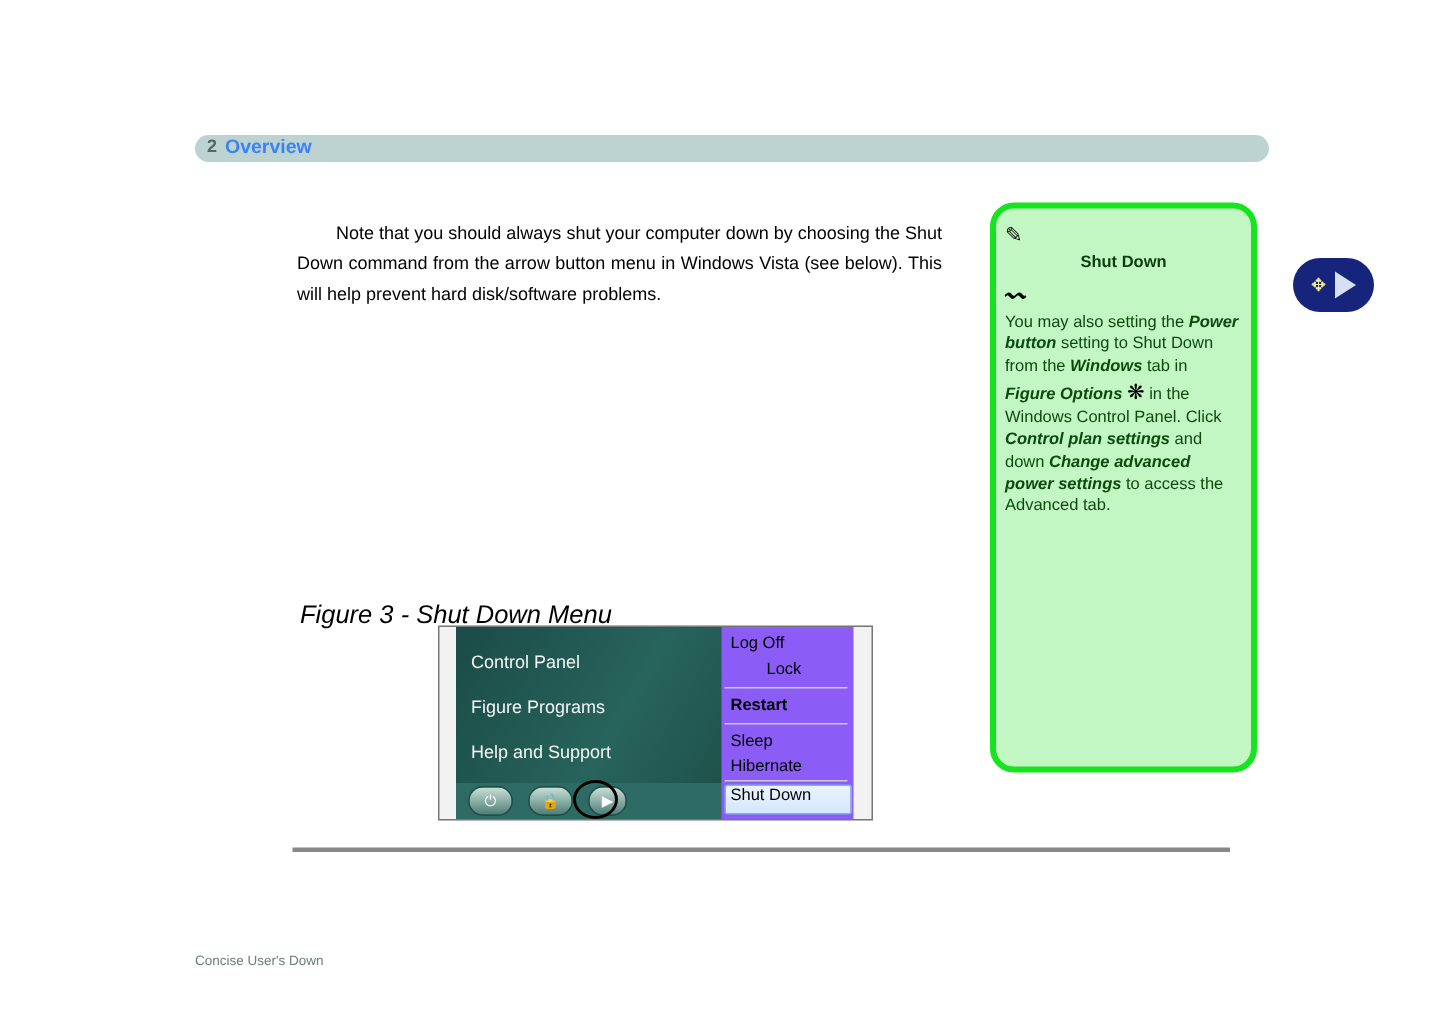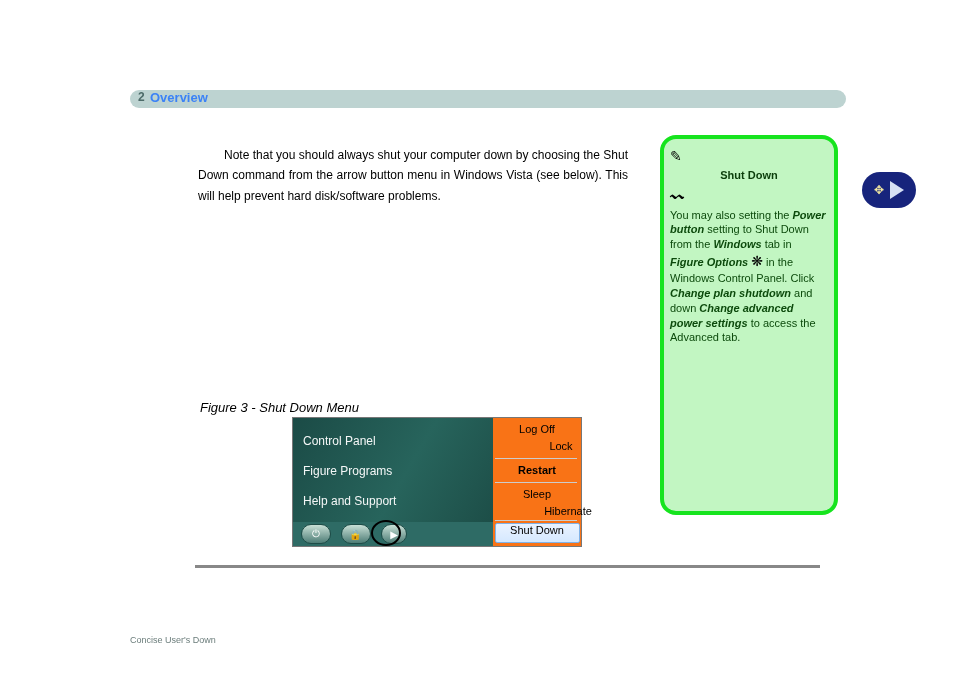--- a/index.html
+++ b/index.html
@@ -4,38 +4,38 @@
 <style>
   html,body{margin:0;padding:0;background:#fff;font-family:"Segoe UI",Arial,sans-serif;color:#000;}
   .page{position:relative;width:954px;height:673px;margin:0 auto;}
   .header-bar{position:absolute;left:130px;top:90px;width:716px;height:18px;background:#bdd3d1;border-radius:10px;}
   .header-title{position:absolute;left:150px;top:90px;font-size:13px;font-weight:bold;color:#3b82f6;}
   .page-num-left{position:absolute;left:138px;top:90px;font-size:12px;font-weight:bold;color:#4d6b69;}
   .content{position:absolute;left:198px;top:145px;width:430px;font-size:12px;line-height:1.7;}
   .content p{margin:0 0 14px 0;text-align:justify;}
   .indent{text-indent:26px;}
   .bold{font-weight:bold;}
-  .figcap{position:absolute;left:200px;top:400px;font-size:13px;font-style:italic;}
+  .figcap{position:absolute;left:200px;top:400px;font-size:17px;font-style:italic;}
   .figure{position:absolute;left:292px;top:417px;width:288px;height:128px;border:1px solid #777;background:#f2f2f2;}
-  .fig-left{position:absolute;left:0;top:0;width:216px;height:100%;background:linear-gradient(120deg,#1b4b46 0%,#27645c 50%,#1a4842 100%);}
-  .fig-right{position:absolute;right:0;top:0;width:88px;height:100%;background:#f97316;text-align:center;}
+  .fig-left{position:absolute;left:11px;top:0;width:216px;height:100%;background:linear-gradient(120deg,#1b4b46 0%,#27645c 50%,#1a4842 100%);}
+  .fig-right{position:absolute;right:12px;top:0;width:88px;height:100%;background:#8b5cf6;}
   .fig-row{position:absolute;left:10px;width:160px;color:#f4f7f7;font-size:12px;}
   .fr1{top:16px;}
   .fr2{top:46px;}
   .fr3{top:76px;}
   .fig-bottom{position:absolute;left:0;bottom:0;width:200px;height:24px;background:#2e6b65;display:flex;align-items:center;padding-left:8px;gap:10px;}
   .btn-round{width:28px;height:18px;border-radius:10px;background:linear-gradient(#c8e0d6,#4e7d76);border:1px solid #1e4c47;display:flex;align-items:center;justify-content:center;color:#fff;font-size:10px;}
   .arrow-pill{width:24px;height:18px;border-radius:10px;background:linear-gradient(#c8e0d6,#4e7d76);border:1px solid #1e4c47;display:flex;align-items:center;justify-content:center;color:#fff;font-size:10px;}
   .circle-mark{position:absolute;width:26px;height:22px;border:2px solid #000;border-radius:50%;background:transparent;pointer-events:none;}
   .menu-item{position:absolute;left:6px;width:76px;color:#000;font-size:11px;}
   .mi1{top:5px;}
   .mi2{top:22px;padding-left:24px;}
   .mi3{top:46px;font-weight:bold;}
   .mi4{top:70px;}
-  .mi5{top:87px;margin-left:31px;}
+  .mi5{top:87px;}
   .mi6{top:106px;}
   .mi-sep{position:absolute;left:2px;width:82px;border-top:1px solid #ccc;}
   .sep1{top:40px;} .sep2{top:64px;} .sep3{top:102px;}
   .mi-selected{position:absolute;left:2px;top:105px;width:83px;height:18px;background:linear-gradient(#eaf3ff,#d5e8ff);border:1px solid #7fb2e8;border-radius:2px;}
   .hr-bottom{position:absolute;left:195px;top:565px;width:625px;height:3px;background:#888;}
   .sidebar{position:absolute;left:660px;top:135px;width:158px;height:358px;border:4px solid #16e41e;border-radius:16px;background:#c2f6c2;padding:8px 6px 6px 6px;font-size:11px;line-height:1.35;}
   .sidebar-title{font-weight:bold;color:#0a3d0a;text-align:center;margin-bottom:4px;}
   .sb-icon{display:block;margin:0 auto 2px auto;font-size:14px;color:#000;}
   .sb-text{color:#0c4a0c;margin-bottom:6px;}
   .sb-bold{font-weight:bold;font-style:italic;}
@@ -87,21 +87,21 @@
 
   <div class="hr-bottom"></div>
 
   <div class="sidebar">
     <span class="sb-icon">✎</span>
     <div class="sidebar-title">Shut Down</div>
     <span class="sb-icon">〰</span>
     <div class="sb-text">
       <span>You may also setting the </span><span class="sb-bold">Power button</span><span> setting to Shut Down from the </span><span class="sb-bold">Windows</span><span> tab in </span><span class="sb-bold">Figure Options</span>
       <span class="sb-icon" style="display:inline">❋</span>
-      <span> in the Windows Control Panel. Click </span><span class="sb-bold">Change plan shutdown</span><span> and down </span><span class="sb-bold">Change advanced power settings</span><span> to access the Advanced tab.</span>
+      <span> in the Windows Control Panel. Click </span><span class="sb-bold">Control plan settings</span><span> and down </span><span class="sb-bold">Change advanced power settings</span><span> to access the Advanced tab.</span>
     </div>
   </div>
 
   <div class="page-turn">
     <span class="pt-icon">✥</span>
     <span class="pt-arrow"></span>
   </div>
 
   <div class="footer">Concise User's Down</div>
 

